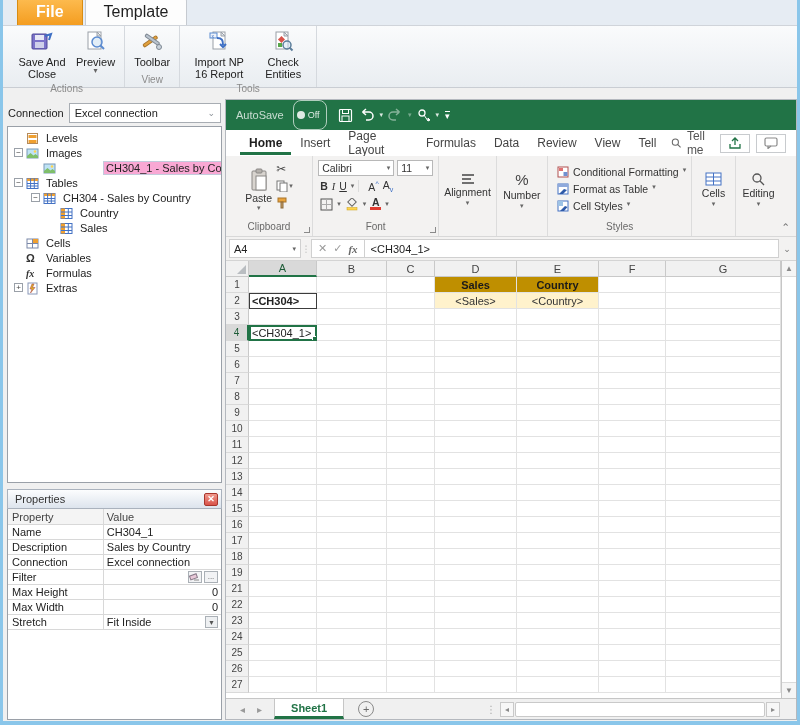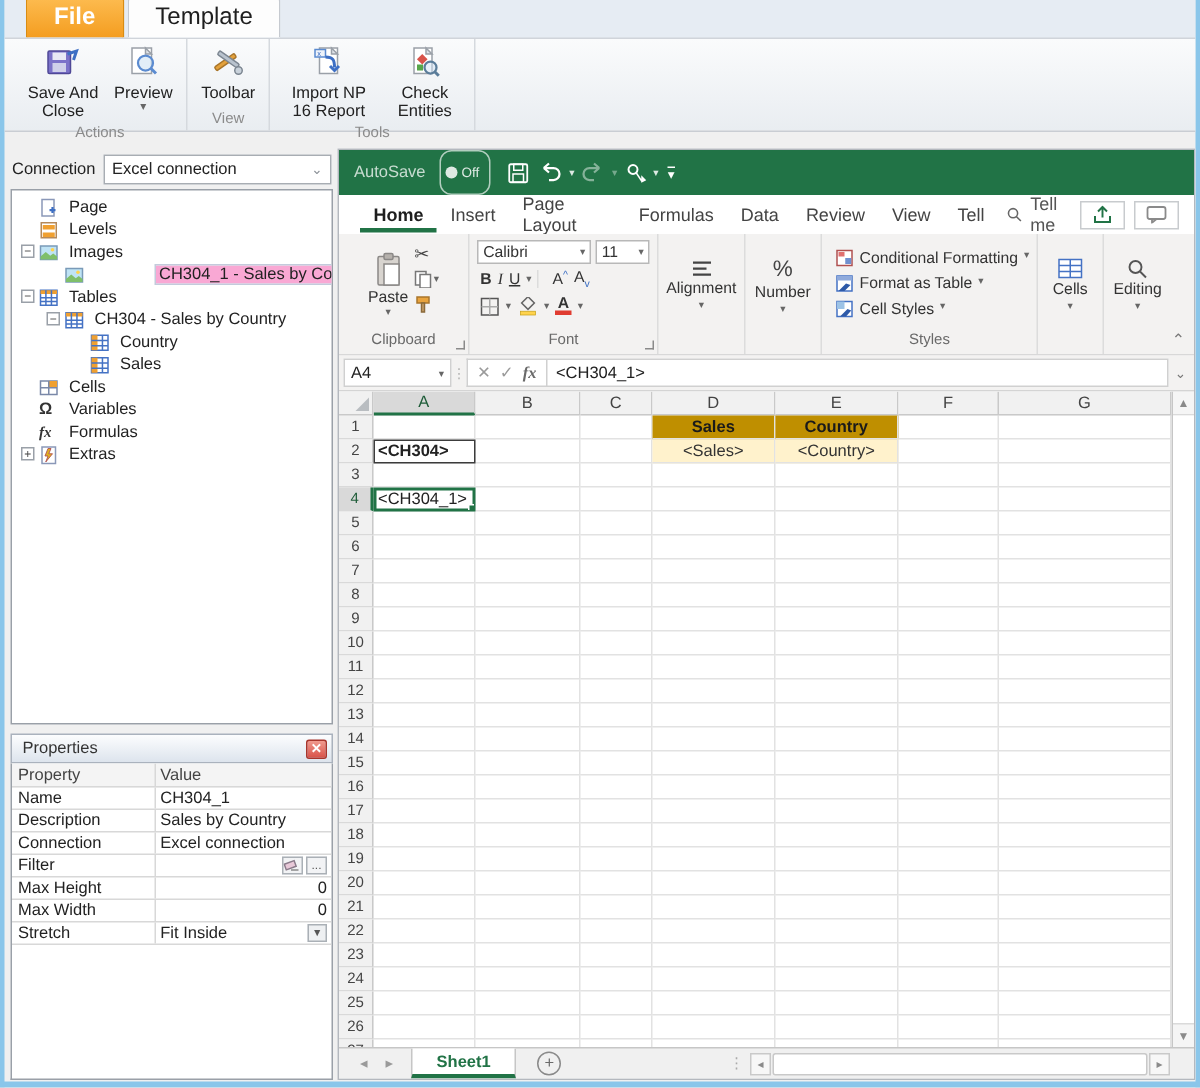--- a/index.html
+++ b/index.html
@@ -229,31 +229,20 @@
           <span>Excel connection</span>
           <span class="chev">⌄</span>
         </div>
       </div>
       <div class="tree-panel" id="tree-panel">
           <div class="tree-row">
             <span style="width: 6px; flex: 0 0 auto;"></span>
             <span class="tree-exp none"></span>
             <span class="ticon">
               <svg width="13" height="13" viewBox="0 0 13 13">
-                <rect x="2" y="1" width="8" height="11" fill="#fff" stroke="#8a98b8"></rect>
-                <path d="M7 8 h4 M9 6 v4" stroke="#3d6fc4" stroke-width="1.5"></path>
-              </svg>
-            </span>
-            <span class="tlabel">Page</span>
-          </div>
-          <div class="tree-row">
-            <span style="width: 6px; flex: 0 0 auto;"></span>
-            <span class="tree-exp none"></span>
-            <span class="ticon">
-              <svg width="13" height="13" viewBox="0 0 13 13">
                 <rect x="1.5" y="1.5" width="10" height="10" fill="#fff" stroke="#b58a5a"></rect>
                 <rect x="2.5" y="3" width="8" height="3" fill="#f0a030"></rect>
                 <rect x="2.5" y="8" width="8" height="3" fill="#f0a030"></rect>
               </svg>
             </span>
             <span class="tlabel">Levels</span>
           </div>
           <div class="tree-row">
             <span style="width: 6px; flex: 0 0 auto;"></span>
             <span class="tree-exp">−</span>
@@ -900,30 +889,20 @@
               <div class="g-rowhdr">19</div>
               <div class="g-cell" style="width: 68px;"></div>
               <div class="g-cell" style="width: 70px;"></div>
               <div class="g-cell" style="width: 48px;"></div>
               <div class="g-cell" style="width: 82px;"></div>
               <div class="g-cell" style="width: 82px;"></div>
               <div class="g-cell" style="width: 67px;"></div>
               <div class="g-cell flex"></div>
             </div>
             <div class="g-row">
-              <div class="g-rowhdr">20</div>
-              <div class="g-cell" style="width: 68px;"></div>
-              <div class="g-cell" style="width: 70px;"></div>
-              <div class="g-cell" style="width: 48px;"></div>
-              <div class="g-cell" style="width: 82px;"></div>
-              <div class="g-cell" style="width: 82px;"></div>
-              <div class="g-cell" style="width: 67px;"></div>
-              <div class="g-cell flex"></div>
-            </div>
-            <div class="g-row">
               <div class="g-rowhdr">21</div>
               <div class="g-cell" style="width: 68px;"></div>
               <div class="g-cell" style="width: 70px;"></div>
               <div class="g-cell" style="width: 48px;"></div>
               <div class="g-cell" style="width: 82px;"></div>
               <div class="g-cell" style="width: 82px;"></div>
               <div class="g-cell" style="width: 67px;"></div>
               <div class="g-cell flex"></div>
             </div>
             <div class="g-row">

